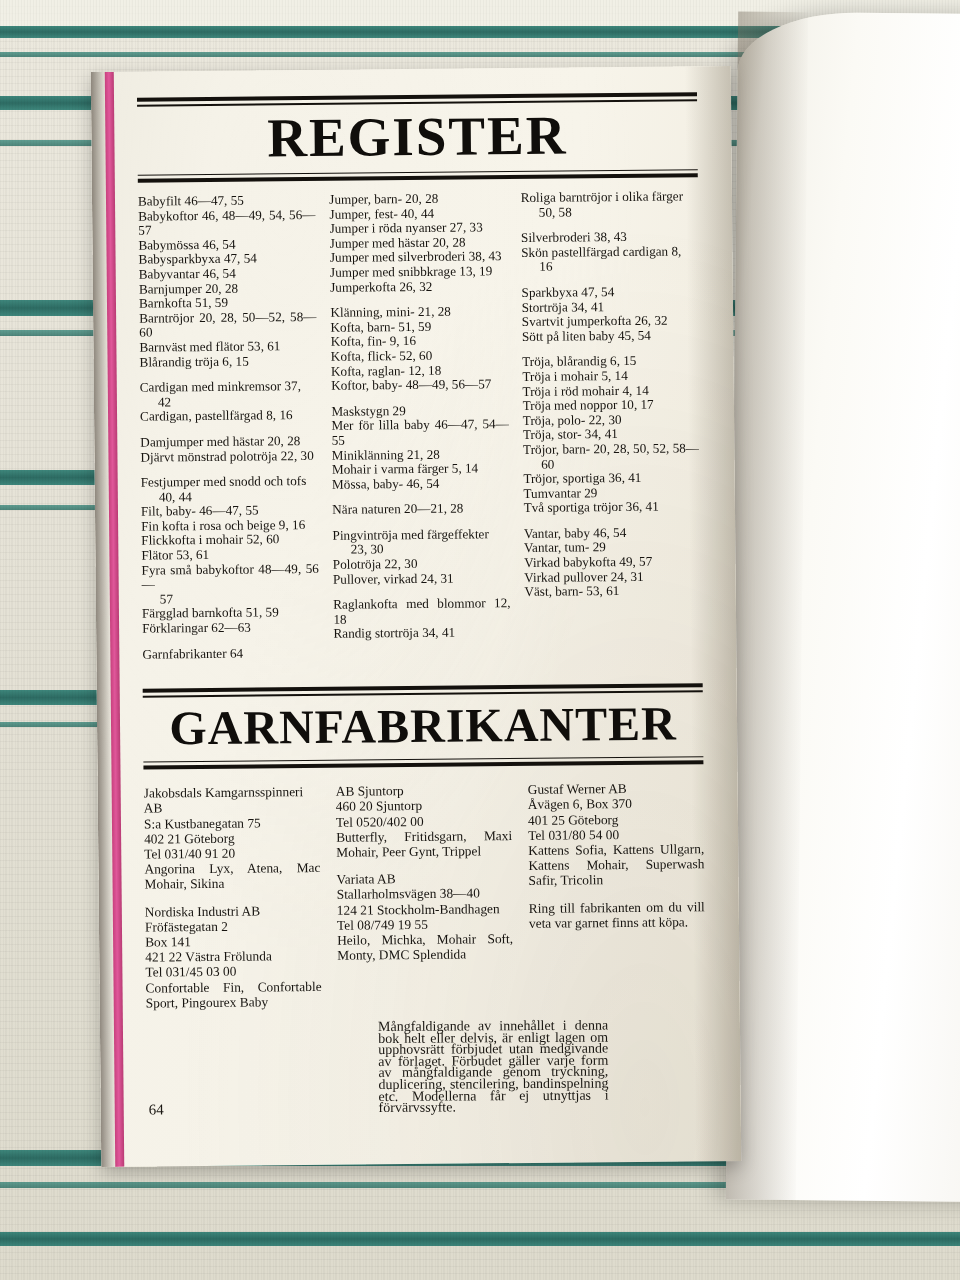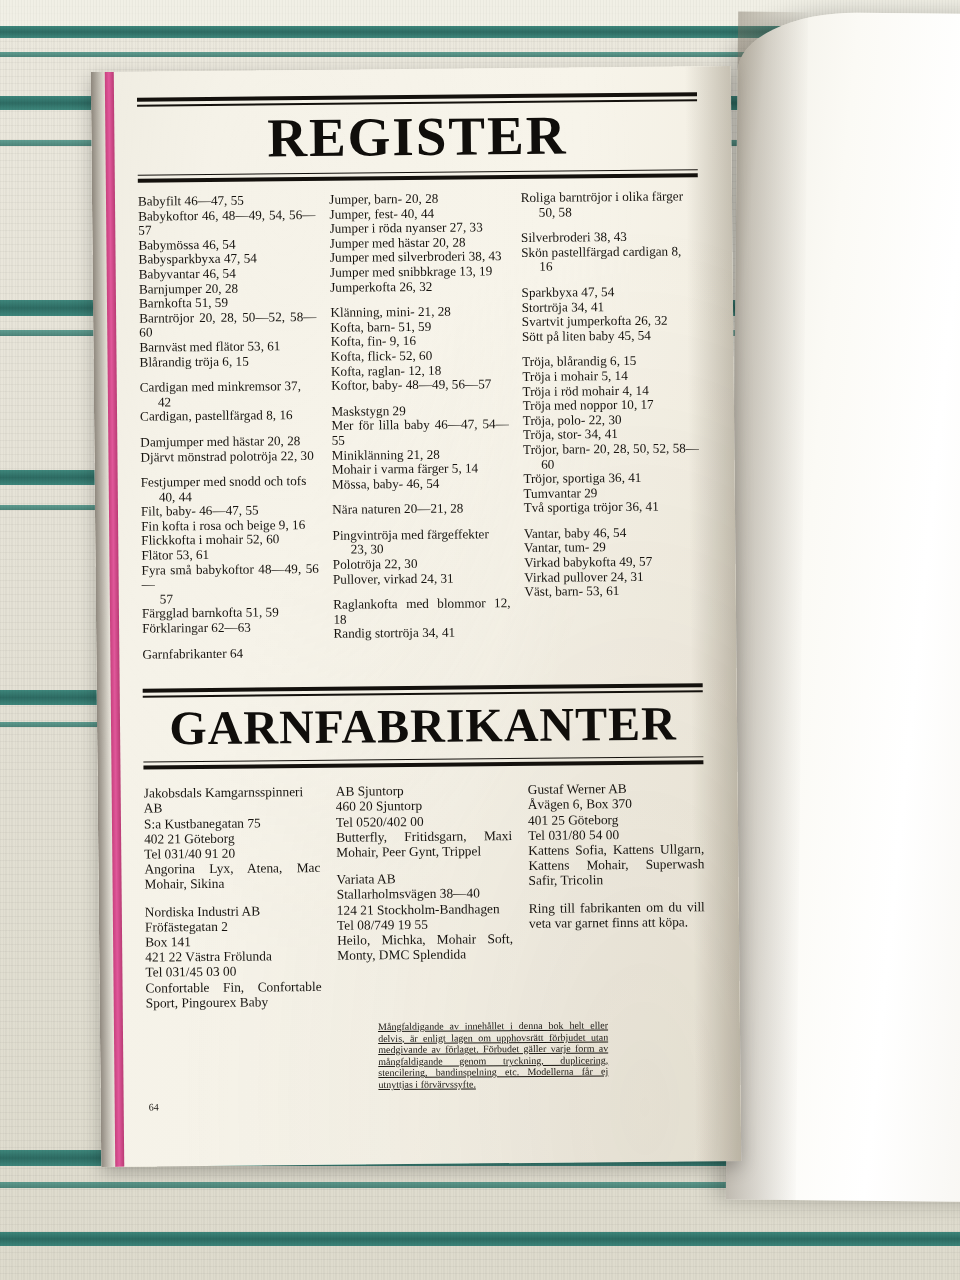--- a/index.html
+++ b/index.html
@@ -196,34 +196,33 @@
   .maker { margin-bottom: 12px; }
   .maker p { margin: 0; }
   .maker .brands { text-align: justify; }
 
   
   #colophon {
     position: absolute;
     left: 278px;
     top: 952px;
     width: 230px;
-    font-size: 10px;
+    font-size: 14px;
     line-height: 11.6px;
     text-align: justify;
     color: #1a1712;
     transform: rotate(0.2deg);
-    text-decoration: underline;
   }
   #colophon p { margin: 0; }
 
   #page-number {
     position: absolute;
     left: 48px;
     top: 1030px;
-    font-size: 10px;
+    font-size: 15px;
     color: #1a1712;
   }
 
   
   #paper-grain {
     position: absolute;
     inset: 0;
     pointer-events: none;
     background:
       radial-gradient(ellipse at 30% 12%, rgba(255,255,255,.35), rgba(255,255,255,0) 55%),

